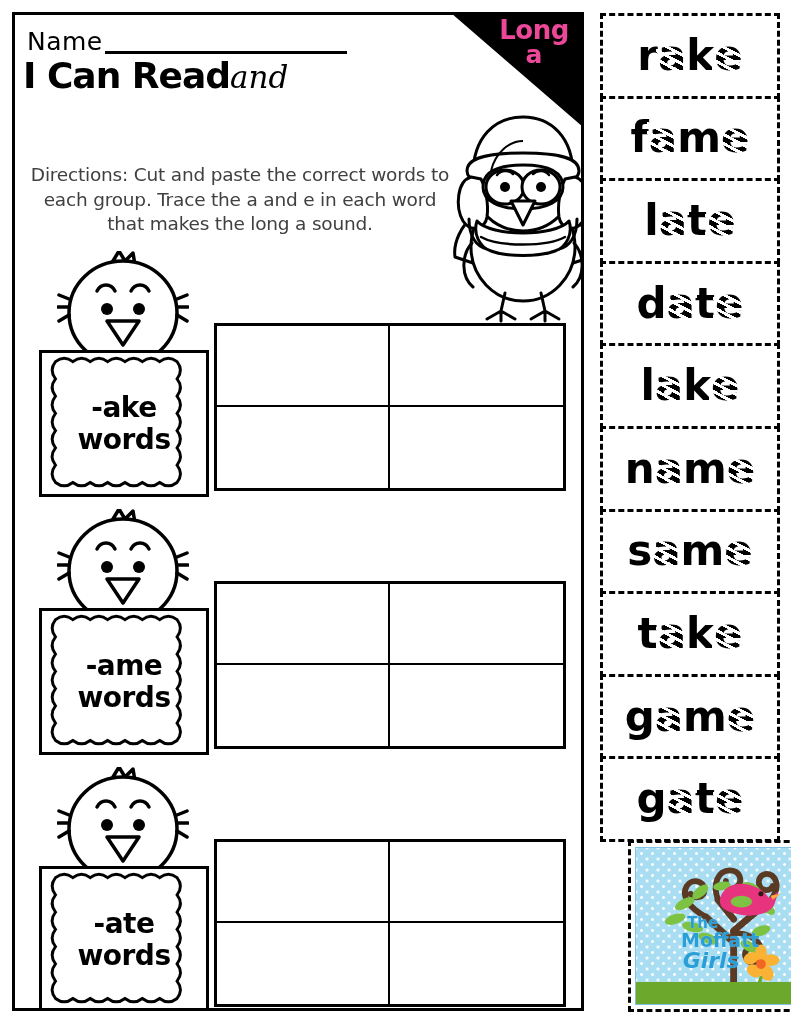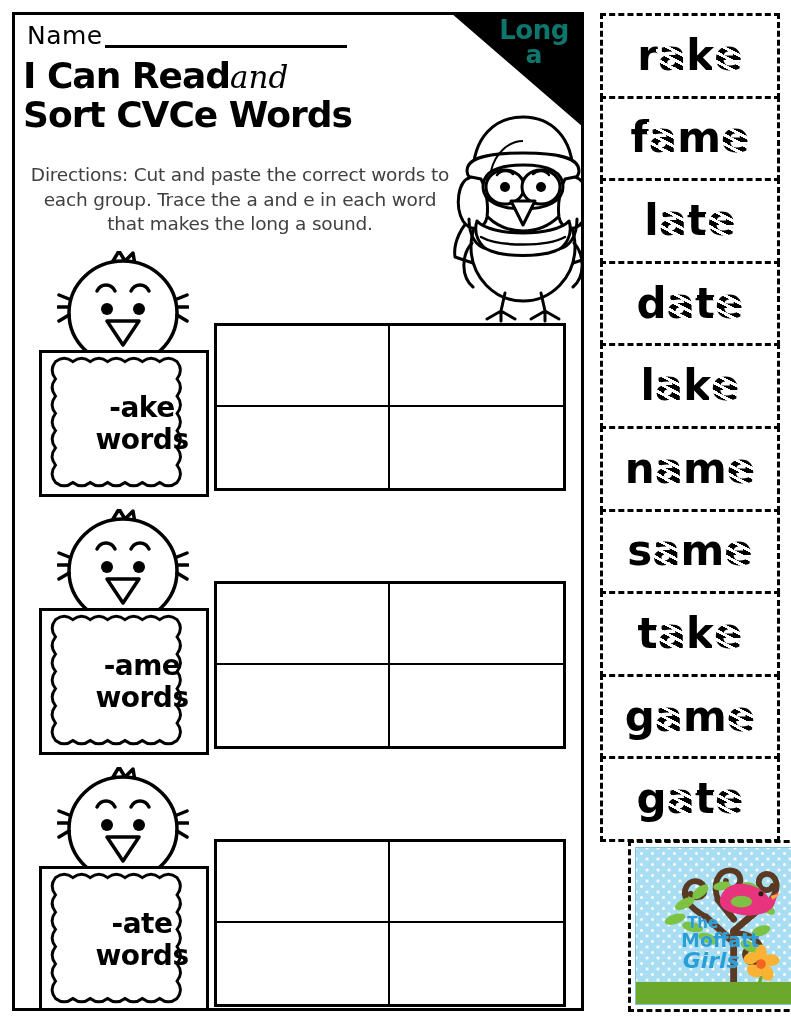--- a/index.html
+++ b/index.html
@@ -22,21 +22,21 @@
     left: 12px; top: 12px;
     width: 572px; height: 999px;
     border: 3px solid #000;
     background: #fff;
     overflow: hidden;
   }
 
   
   #name-row {
     position: absolute;
-    left: 12px; top: 8px;
+    left: 12px; top: 14px;
     display: flex;
     align-items: flex-end;
     width: 320px;
   }
   #name-label {
     font-family: "DejaVu Sans", sans-serif;
     font-size: 25px;
     letter-spacing: .5px;
     color: #000;
     line-height: 1;
@@ -61,21 +61,21 @@
     right: 0; top: 0;
     width: 0; height: 0;
     border-left: 132px solid transparent;
     border-top: 114px solid #000;
   }
   #corner-banner .txt {
     position: absolute;
     right: 6px; top: 4px;
     width: 86px;
     text-align: center;
-    color: #0f766e;
+    color: #ec4899;
     font-family: "DejaVu Sans", sans-serif;
     font-weight: bold;
     line-height: 1.02;
   }
   #corner-banner .lbl-long { font-size: 26px; display:block; letter-spacing:-.5px;}
   #corner-banner .lbl-a    { font-size: 25px; display:block; margin-top:-2px;}
 
   
   #title-block {
     position: absolute;
@@ -147,21 +147,20 @@
     left: 0; top: 0; width: 100%; height: 100%;
     display: flex; flex-direction: column;
     align-items: center; justify-content: center;
     font-family: "DejaVu Sans", sans-serif;
     font-weight: bold;
     font-size: 28px;
     line-height: 1.12;
     color: #000;
     letter-spacing: -.5px;
     z-index: 3;
-    margin-left: 18px;
   }
 
   .answer-grid {
     position: absolute;
     left: 199px; top: 72px;
     width: 352px; height: 168px;
     border: 3px solid #000;
     display: grid;
     grid-template-columns: 1fr 1fr;
     grid-template-rows: 1fr 1fr;
@@ -274,21 +273,20 @@
       <div class="txt">
         <span class="lbl-long">Long</span>
         <span class="lbl-a">a</span>
       </div>
     </div>
 
     <div id="title-block">
       <div class="title-line">
         <span>I Can Read</span><span class="title-and">and</span>
       </div>
-      <div class="title-line">Sort CVCe Words</div>
     </div>
 
     <div id="directions">Directions: Cut and paste the correct words to each group. Trace the a and e in each word that makes the long a sound.</div>
 
     <svg id="mascot-bird" viewBox="0 0 166 228">
       <g fill="#ffffff" stroke="#000000" stroke-width="3" stroke-linejoin="round" stroke-linecap="round">
 
         <path d="M36 118 C22 128 14 146 16 160 L34 166 C34 150 40 134 50 126 Z"></path>
         <path d="M132 118 C146 128 154 146 152 160 L134 166 C134 150 128 134 118 126 Z"></path>
 

